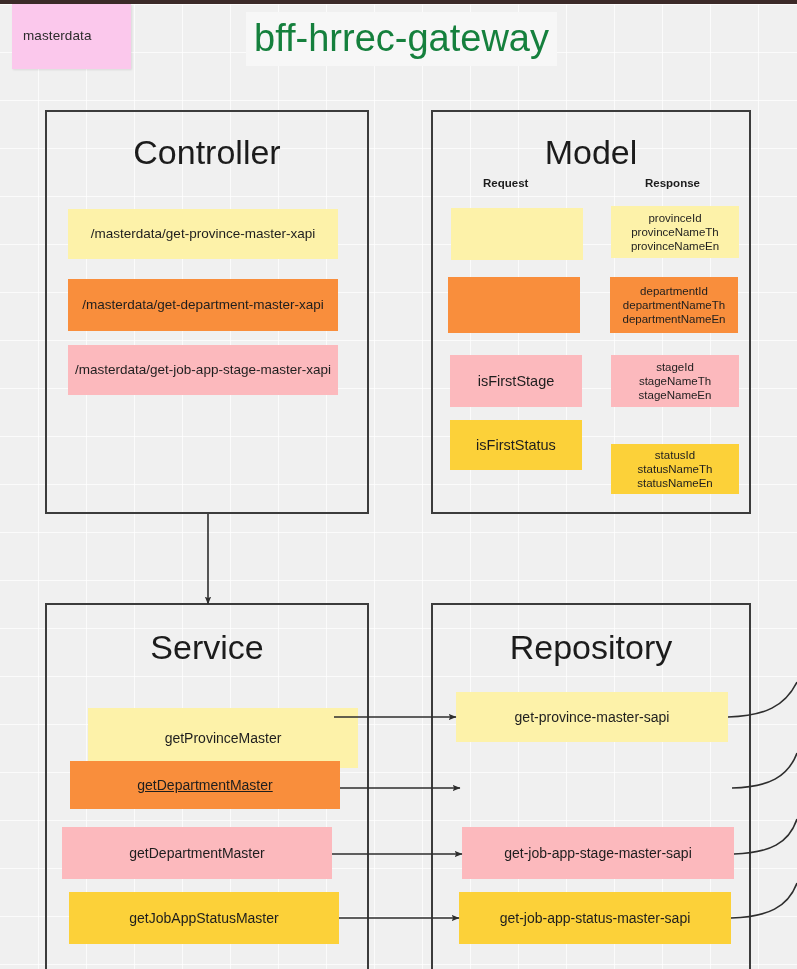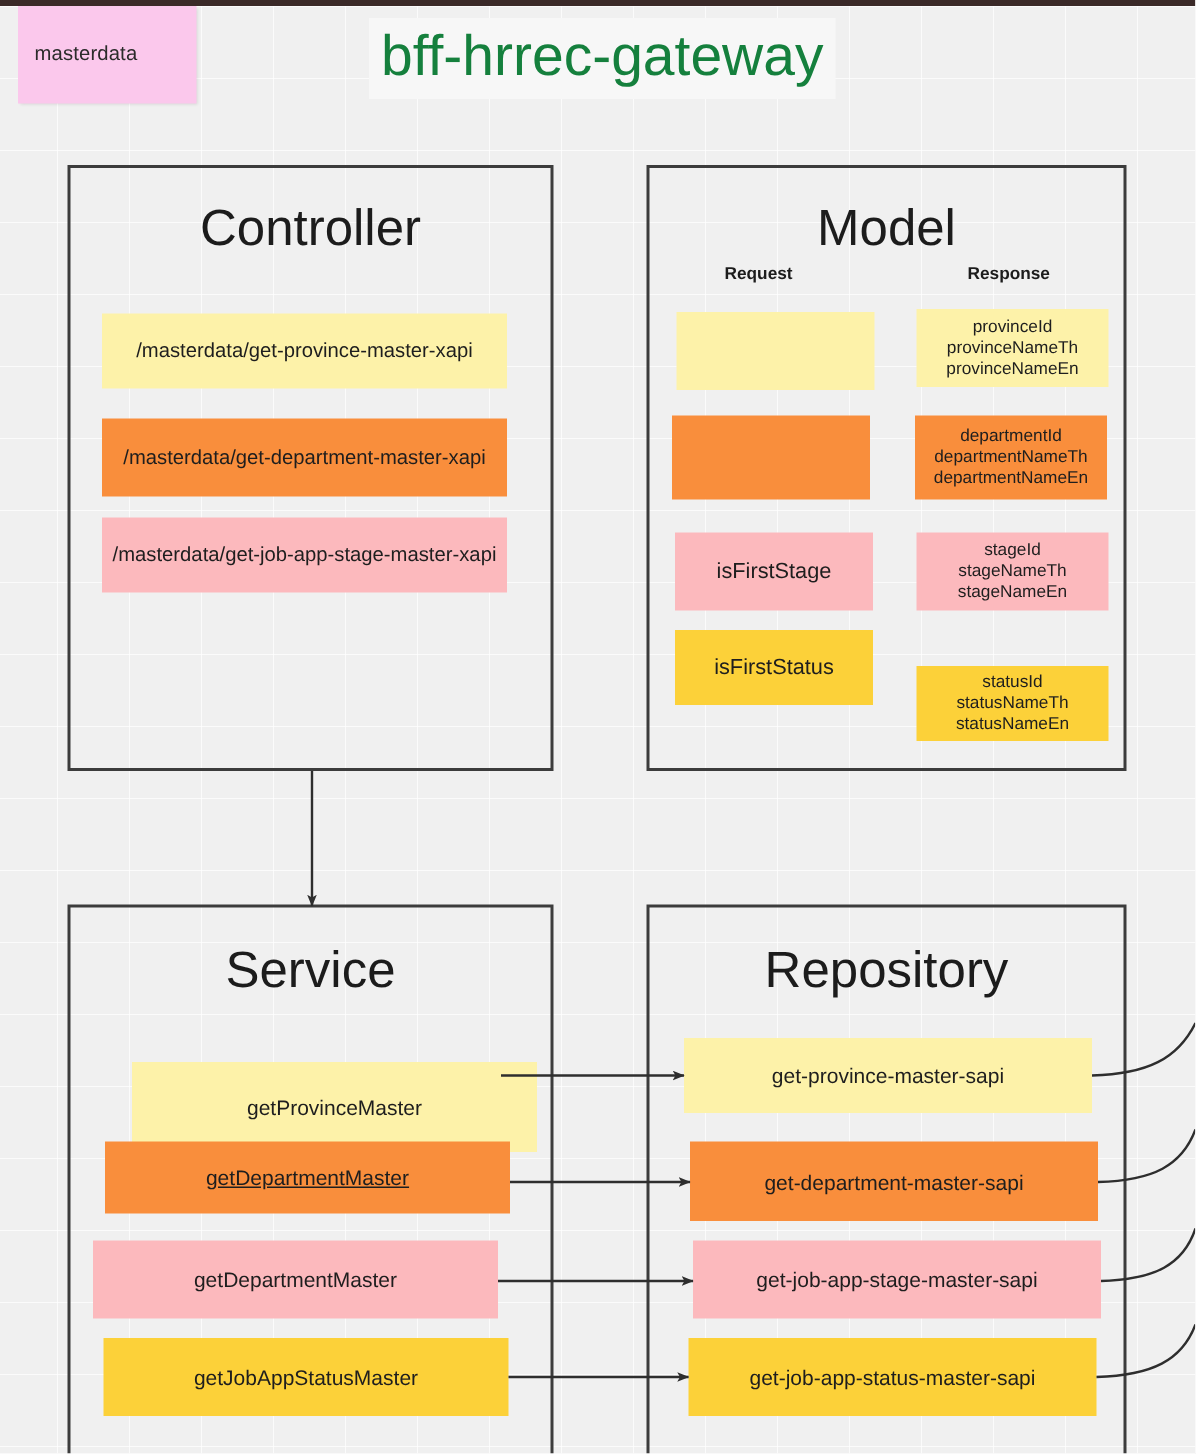--- a/index.html
+++ b/index.html
@@ -268,23 +268,20 @@
   <div class="node svc-node c-gold" id="svc-3">
     <span class="node-text">getJobAppStatusMaster</span>
   </div>
 
   <div class="section" id="sec-repository">
     <div class="section-title">Repository</div>
   </div>
   <div class="node repo-node c-pale" id="repo-0">
     <span class="node-text">get-province-master-sapi</span>
   </div>
-  <div class="node repo-node c-orange" id="repo-1">
-    <span class="node-text">get-department-master-sapi</span>
-  </div>
   <div class="node repo-node c-pink" id="repo-2">
     <span class="node-text">get-job-app-stage-master-sapi</span>
   </div>
   <div class="node repo-node c-gold" id="repo-3">
     <span class="node-text">get-job-app-status-master-sapi</span>
   </div>
 
 </div>
 
 </body></html>

